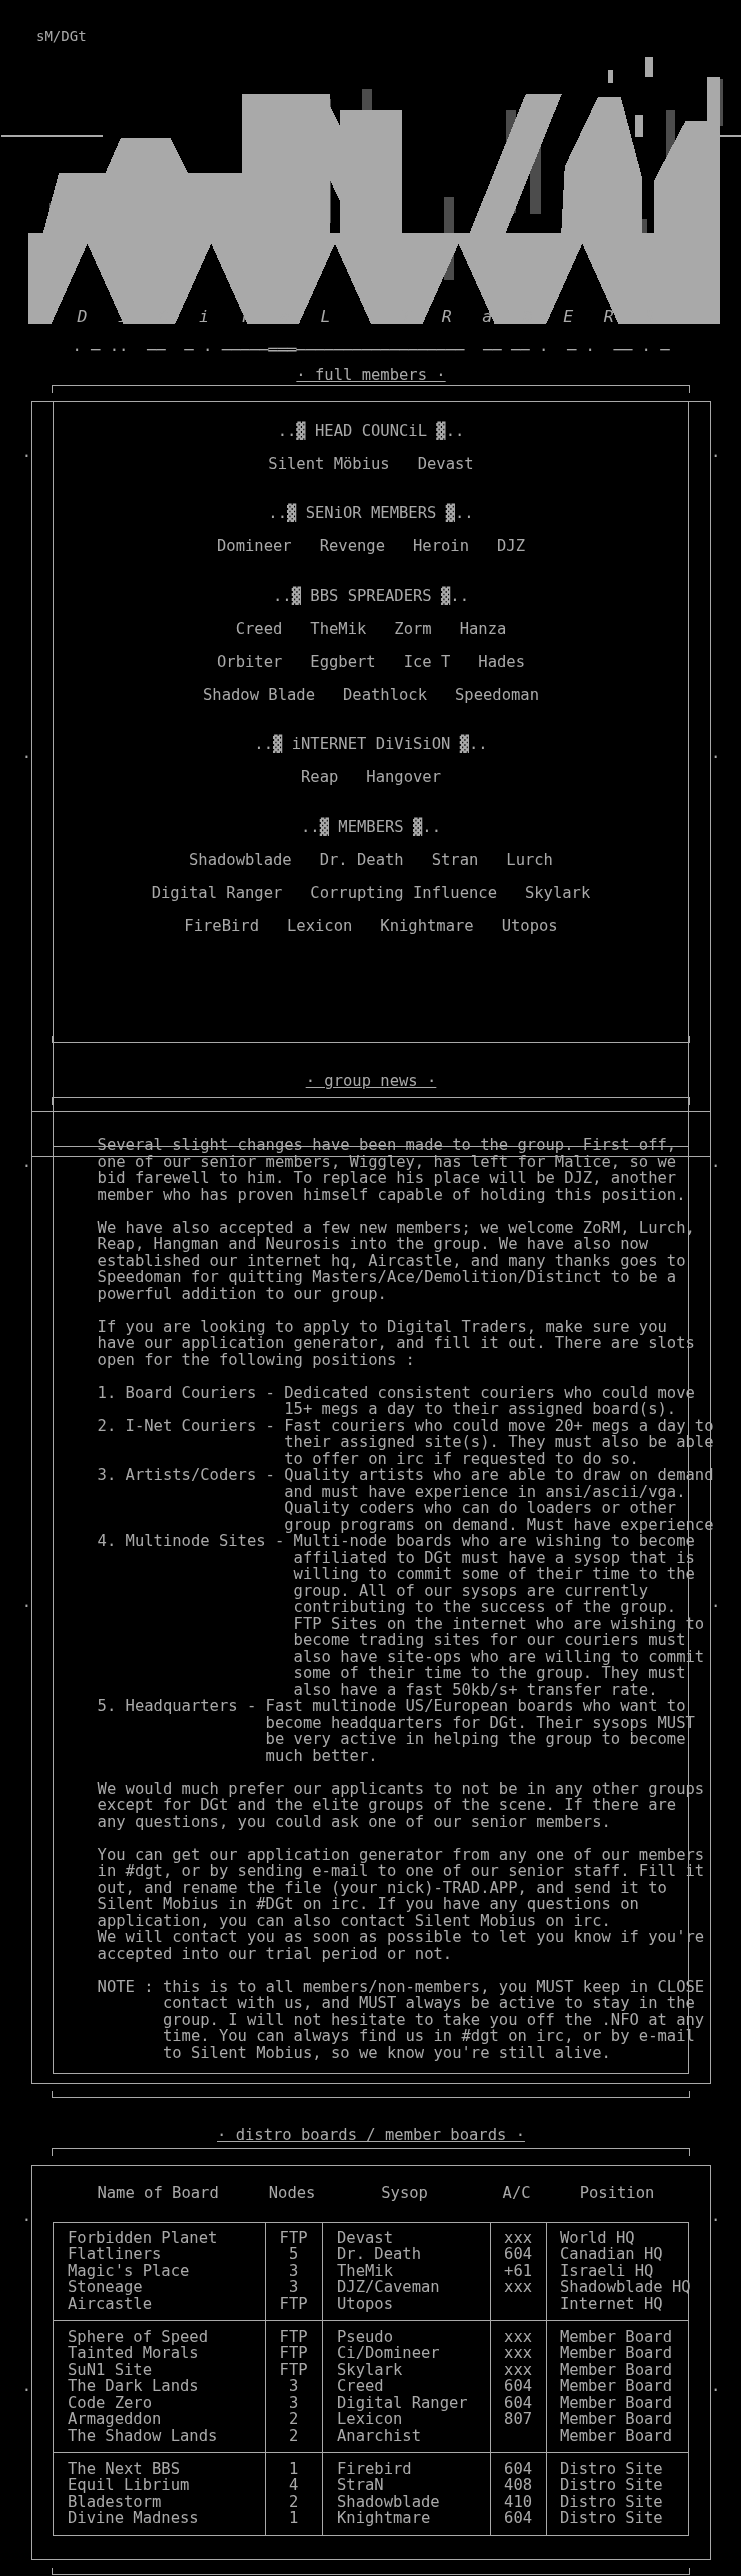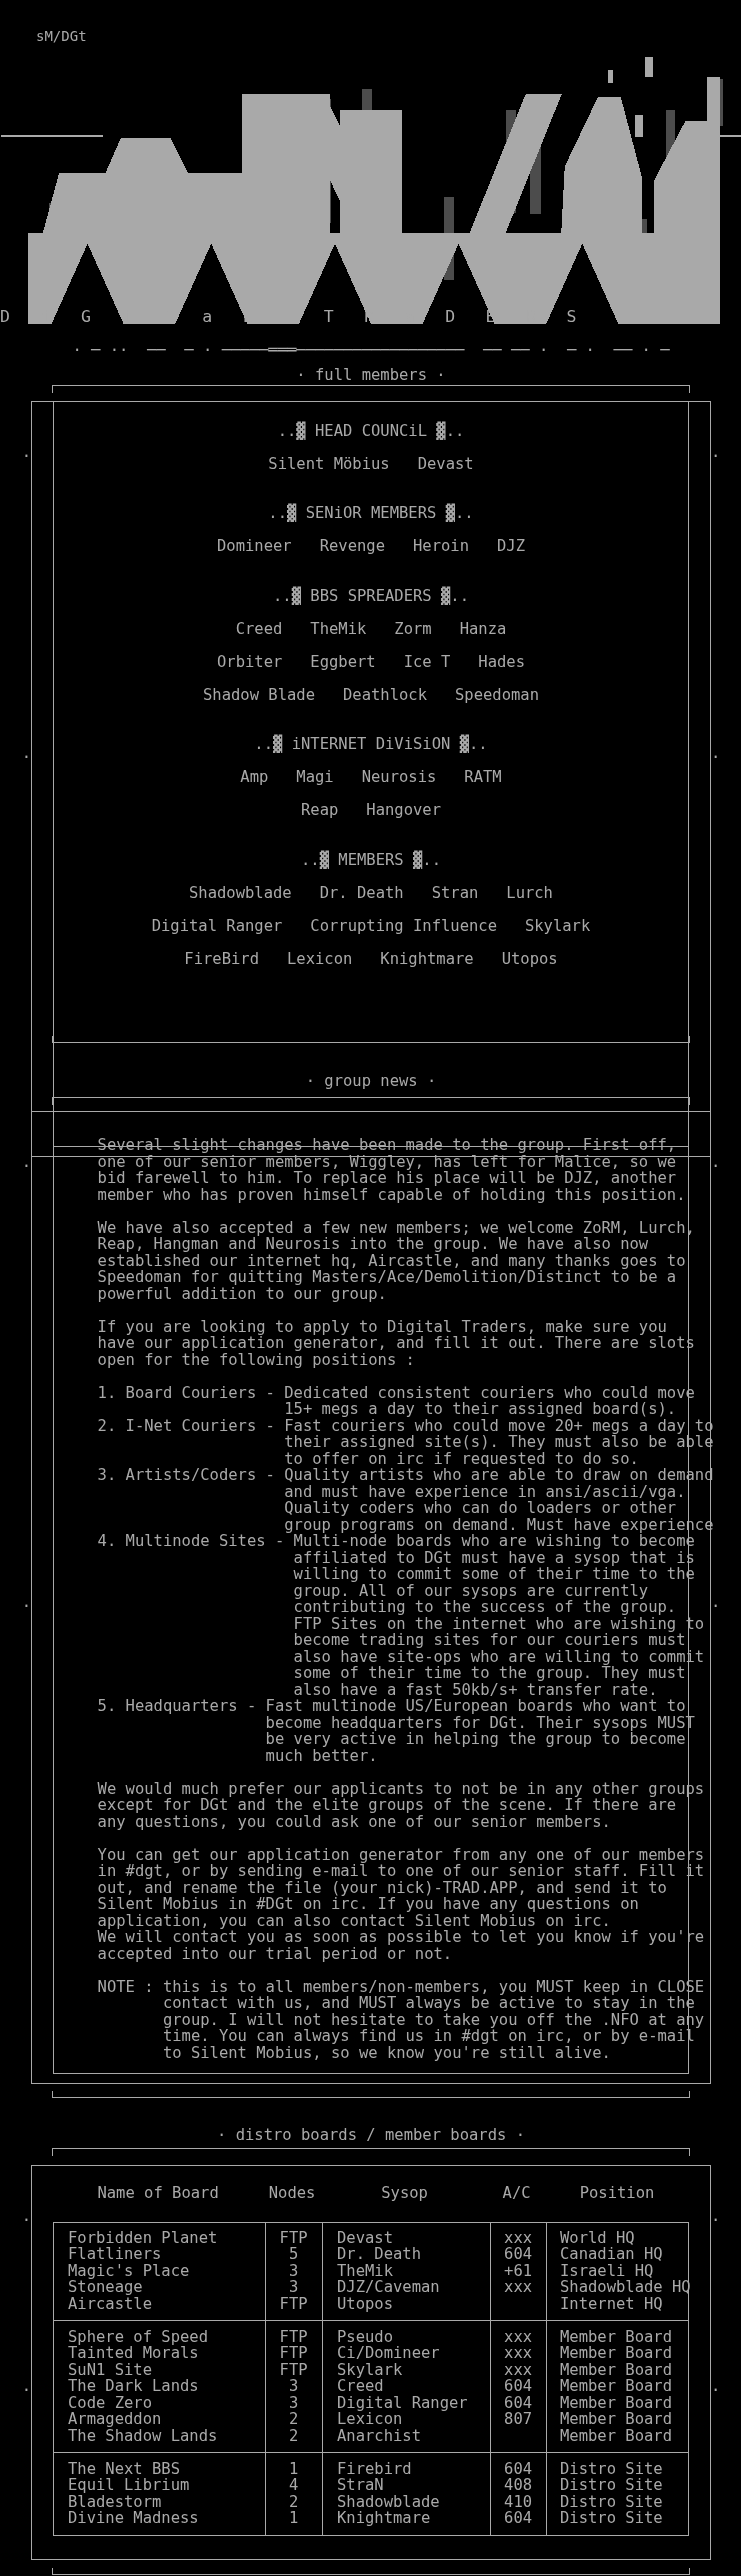--- a/index.html
+++ b/index.html
@@ -16,26 +16,26 @@
   
   #signature{position:absolute;left:36px;top:30px;font-size:14px;line-height:13.4px;}
 
   
   #logo{position:absolute;left:0;top:49px;width:742px;height:275px;display:block;}
   .ls{fill:var(--fg);}
   .ld{fill:var(--fg);fill-opacity:.45;}
   .lb{fill:var(--bg);}
 
   
-  #wordmark{position:absolute;left:0;top:309px;width:742px;
-            letter-spacing:10.3px;white-space:pre;font-size:16.5px;}
+  #wordmark{position:absolute;left:0;top:309px;width:742px;text-align:center;
+            letter-spacing:10.3px;white-space:pre;font-size:16.5px;font-style:italic;}
   #underline{position:absolute;left:0;top:344px;width:742px;text-align:center;
              white-space:pre;line-height:12.4px;}
 
-  .heading{position:absolute;left:0;width:742px;text-align:center;white-space:pre;}
+  .heading{position:absolute;left:0;width:742px;text-align:center;white-space:pre;text-decoration:underline;}
 
   
   .cap{position:absolute;left:52px;right:52px;height:7.2px;border-top:1px solid var(--fg);}
   .cap::before,.cap::after{content:"";position:absolute;top:0;width:1px;height:6.7px;background:var(--fg);}
   .cap::before{left:0;} .cap::after{right:0;}
   .capb{position:absolute;left:52px;right:52px;height:7.2px;border-bottom:1px solid var(--fg);}
   .capb::before,.capb::after{content:"";position:absolute;bottom:0;width:1px;height:6.7px;background:var(--fg);}
   .capb::before{left:0;} .capb::after{right:0;}
 
   
@@ -127,21 +127,20 @@
     <div class="rails">
       <div class="m-title">..▓ HEAD COUNCiL ▓..</div>
       <div class="m-row">Silent Möbius   Devast</div>
       <div class="m-title">..▓ SENiOR MEMBERS ▓..</div>
       <div class="m-row">Domineer   Revenge   Heroin   DJZ</div>
       <div class="m-title">..▓ BBS SPREADERS ▓..</div>
       <div class="m-row">Creed   TheMik   Zorm   Hanza</div>
       <div class="m-row">Orbiter   Eggbert   Ice T   Hades</div>
       <div class="m-row">Shadow Blade   Deathlock   Speedoman</div>
       <div class="m-title">..▓ iNTERNET DiViSiON ▓..</div>
-      <div class="m-row">Amp   Magi   Neurosis   RATM</div>
       <div class="m-row">Reap   Hangover</div>
       <div class="m-title">..▓ MEMBERS ▓..</div>
       <div class="m-row">Shadowblade   Dr. Death   Stran   Lurch</div>
       <div class="m-row">Digital Ranger   Corrupting Influence   Skylark</div>
       <div class="m-row">FireBird   Lexicon   Knightmare   Utopos</div>
     </div>
   </section>
   <div class="capb" style="top:1036px"></div>
 
   <div class="heading" style="top:1073px">· group news ·</div>

